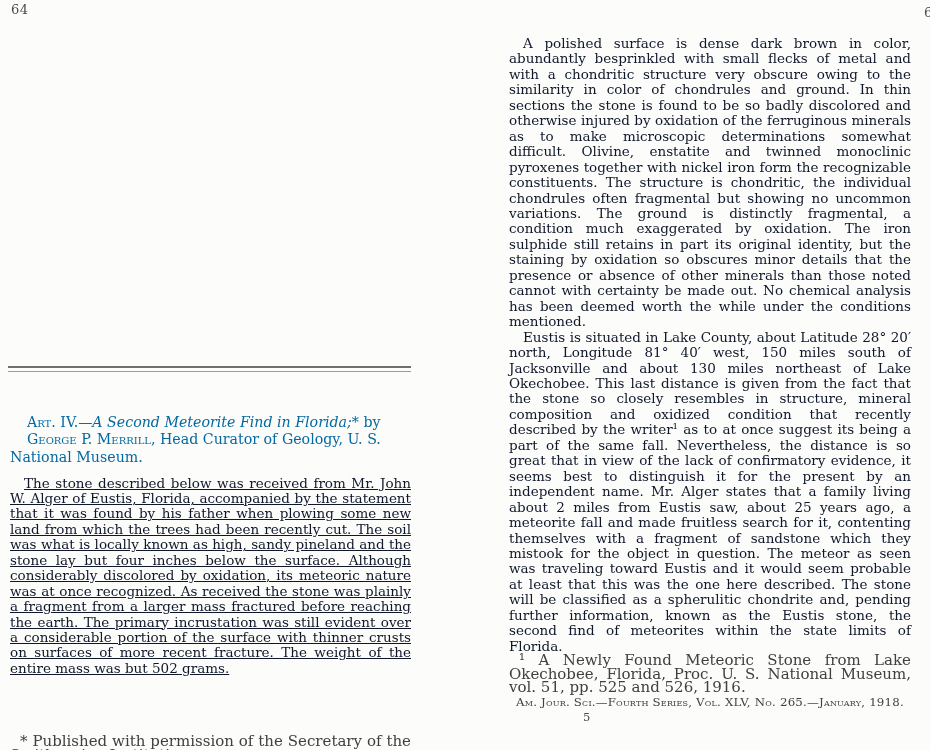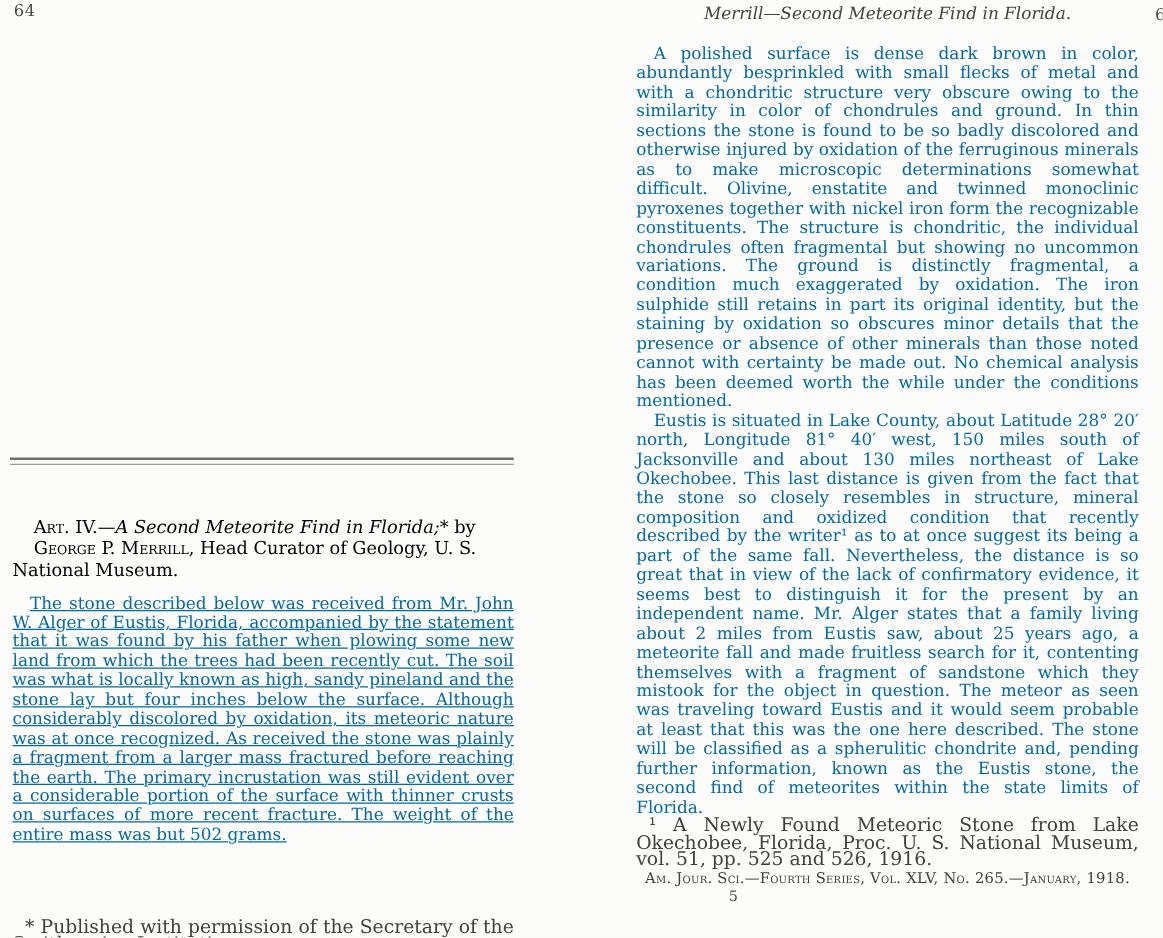--- a/index.html
+++ b/index.html
@@ -38,39 +38,39 @@
     border-bottom: 1px solid #9b9b9b;
   }
 
   .article-heading {
     position: absolute;
     left: 10px; top: 402px;
     width: 417px;
     font-size: 14.2px;
     line-height: 17.7px;
     font-weight: normal;
-    color: #000000;
+    color: #0369a1;
   }
   .article-heading .line1 {
     text-align: justify;
     text-align-last: justify;
     padding-left: 17px; text-indent: -17px;
   }
   .article-heading .line2 {
     padding-left: 17px;
     text-align: justify;
   }
   .sc { font-variant: small-caps; }
   .it { font-style: italic; }
 
   .body-par {
     font-size: 13.5px;
     line-height: 15.45px;
     text-align: justify;
-    color: #0369a1;
+    color: #0f172a;
   }
   .indent { text-indent: 14px; }
 
   .left-par {
     position: absolute;
     left: 10px; top: 462px;
     width: 401px;
     text-decoration: underline;
   }
   .footnote {
@@ -139,21 +139,20 @@
       <span class="line2"><span class="sc">George P. Merrill</span><span>, Head Curator of Geology, U. S. National Museum.</span></span>
     </h2>
 
     <p class="body-par indent left-par">The stone described below was received from Mr. John W. Alger of Eustis, Florida, accompanied by the statement that it was found by his father when plowing some new land from which the trees had been recently cut. The soil was what is locally known as high, sandy pineland and the stone lay but four inches below the surface. Although considerably discolored by oxidation, its meteoric nature was at once recognized. As received the stone was plainly a fragment from a larger mass fractured before reaching the earth. The primary incrustation was still evident over a considerable portion of the surface with thinner crusts on surfaces of more recent fracture. The weight of the entire mass was but 502 grams.</p>
 
     <p class="footnote left-footnote">* Published with permission of the Secretary of the Smithsonian Institution.</p>
   </section>
 
   <section class="page page-right">
     <div class="running-head">
-      <span>Merrill—Second Meteorite Find in Florida.</span>
       <span class="pagenum right-pagenum">65</span>
     </div>
 
     <div class="rp-body">
       <p class="body-par indent">A polished surface is dense dark brown in color, abundantly besprinkled with small flecks of metal and with a chondritic structure very obscure owing to the similarity in color of chondrules and ground. In thin sections the stone is found to be so badly discolored and otherwise injured by oxidation of the ferruginous minerals as to make microscopic determinations somewhat difficult. Olivine, enstatite and twinned monoclinic pyroxenes together with nickel iron form the recognizable constituents. The structure is chondritic, the individual chondrules often fragmental but showing no uncommon variations. The ground is distinctly fragmental, a condition much exaggerated by oxidation. The iron sulphide still retains in part its original identity, but the staining by oxidation so obscures minor details that the presence or absence of other minerals than those noted cannot with certainty be made out. No chemical analysis has been deemed worth the while under the conditions mentioned.</p>
       <p class="body-par indent">Eustis is situated in Lake County, about Latitude 28° 20′ north, Longitude 81° 40′ west, 150 miles south of Jacksonville and about 130 miles northeast of Lake Okechobee. This last distance is given from the fact that the stone so closely resembles in structure, mineral composition and oxidized condition that recently described by the writer¹ as to at once suggest its being a part of the same fall. Nevertheless, the distance is so great that in view of the lack of confirmatory evidence, it seems best to distinguish it for the present by an independent name. Mr. Alger states that a family living about 2 miles from Eustis saw, about 25 years ago, a meteorite fall and made fruitless search for it, contenting themselves with a fragment of sandstone which they mistook for the object in question. The meteor as seen was traveling toward Eustis and it would seem probable at least that this was the one here described. The stone will be classified as a spherulitic chondrite and, pending further information, known as the Eustis stone, the second find of meteorites within the state limits of Florida.</p>
 
       <p class="footnote rp-footnote">¹ A Newly Found Meteoric Stone from Lake Okechobee, Florida, Proc. U. S. National Museum, vol. 51, pp. 525 and 526, 1916.</p>
 
       <p class="journal-line">Am. Jour. Sci.—Fourth Series, Vol. XLV, No. 265.—January, 1918.</p>

